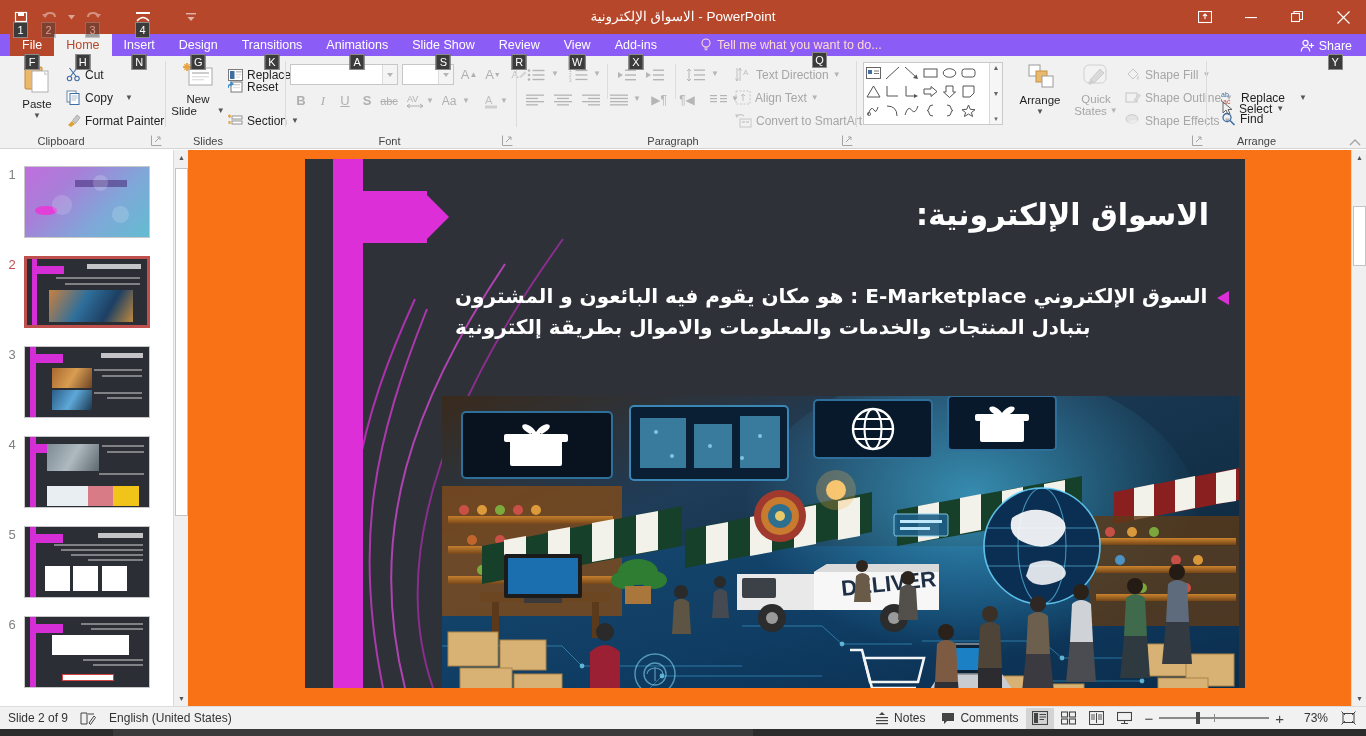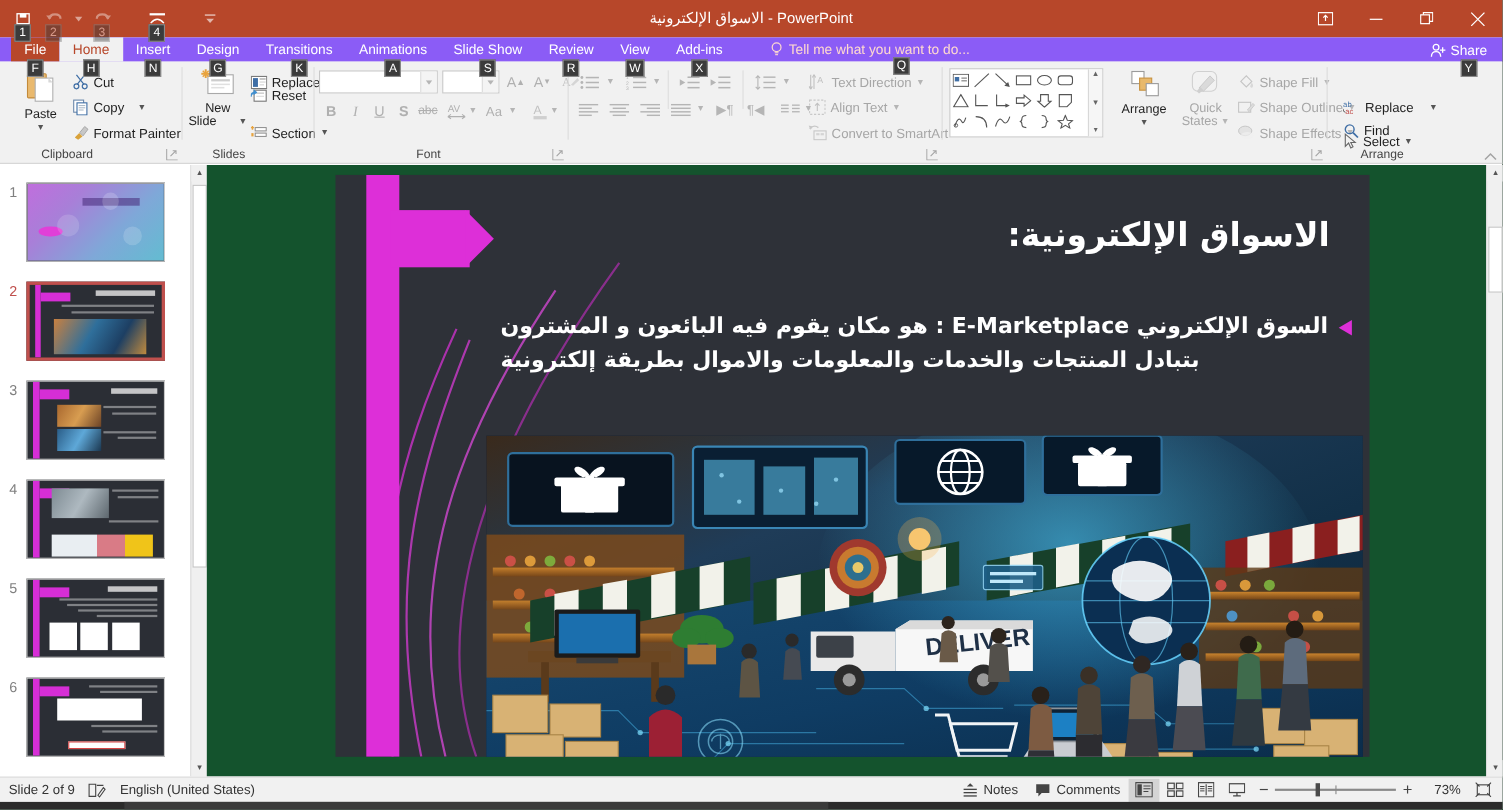--- a/index.html
+++ b/index.html
@@ -155,21 +155,21 @@
   }
   .sc-arrow {
     position: absolute; left: 0; width: 15px; height: 15px; background: #f0f0f0;
     display: flex; align-items: center; justify-content: center; font-size: 7px; color: #555;
   }
   .sc-thumb { position: absolute; left: 1px; width: 13px; background: #fff; border: 1px solid #c4c4c4; }
 
   
   .slidearea {
     position: absolute; left: 188px; top: 150px; width: 1163px; height: 556px;
-    background: #14532d;
+    background: #f97316;
   }
   .slide {
     position: absolute; left: 117px; top: 9px; width: 940px; height: 529px;
     background: #2e3138; overflow: hidden;
   }
   .bar-main { position: absolute; left: 28px; top: 0; width: 30px; height: 100%; background: #dd2fd8; }
   .arrow-shape {
     position: absolute; left: 50px; top: 32px; width: 72px; height: 52px; background: #dd2fd8;
   }
   .arrow-head {
@@ -661,20 +661,21 @@
         <svg width="18" height="12" viewBox="0 0 18 12">
             <rect x="0" y="1" width="7" height="1.2" fill="#b5b5b5"></rect>
             <rect x="0" y="4" width="7" height="1.2" fill="#b5b5b5"></rect>
             <rect x="0" y="7" width="7" height="1.2" fill="#b5b5b5"></rect>
             <rect x="10" y="1" width="7" height="1.2" fill="#b5b5b5"></rect>
             <rect x="10" y="4" width="7" height="1.2" fill="#b5b5b5"></rect>
             <rect x="10" y="7" width="7" height="1.2" fill="#b5b5b5"></rect>
           </svg>
       </div>
       <span class="caret dim" style="position:absolute;left:214px;top:39px;">▼</span>
+      <div class="grp-label" style="left:-14px;">Paragraph</div>
       <div class="dlg">
         <svg width="11" height="11" viewBox="0 0 11 11">
             <path d="M0.5 0.5 L0.5 10.5 L10.5 10.5" stroke="#666" fill="none" stroke-width="1"></path>
             <path d="M4 7 L9 2 M6 2 L9 2 L9 5" stroke="#666" fill="none" stroke-width="1"></path>
           </svg>
       </div>
       <div class="grp-sep" style="right:0;"></div>
     </div>
 
     <div class="grp" style="left:857px;width:350px;">
@@ -864,21 +865,21 @@
         <span class="icn">
           <svg width="16" height="15" viewBox="0 0 16 15">
               <text x="0" y="7" font-size="7" fill="#3f6ea5" font-family="Liberation Sans, sans-serif">ab</text>
               <text x="2" y="14" font-size="7" fill="#c0504d" font-family="Liberation Sans, sans-serif">ac</text>
               <path d="M0 9 Q0 12 2 12" stroke="#5a5a5a" stroke-width=".9" fill="none"></path>
             </svg>
         </span>
         <span>Replace</span>
         <span class="caret" style="margin-left:10px;">▼</span>
       </div>
-      <div class="small-item" style="left:14px;top:42px;margin-top:20px;">
+      <div class="small-item" style="left:14px;top:42px;">
         <span class="icn">
           <svg width="14" height="15" viewBox="0 0 14 15">
               <path d="M2 1 L2 12 L5 9 L7 13.5 L9 12.5 L7 8.5 L11 8.5 Z" fill="none" stroke="#666" stroke-width="1"></path>
             </svg>
         </span>
         <span>Select</span>
         <span class="caret">▼</span>
       </div>
       <div class="grp-label" style="left:-30px;">Arrange</div>
       <div class="dlg" style="right:6px;bottom:2px;">

